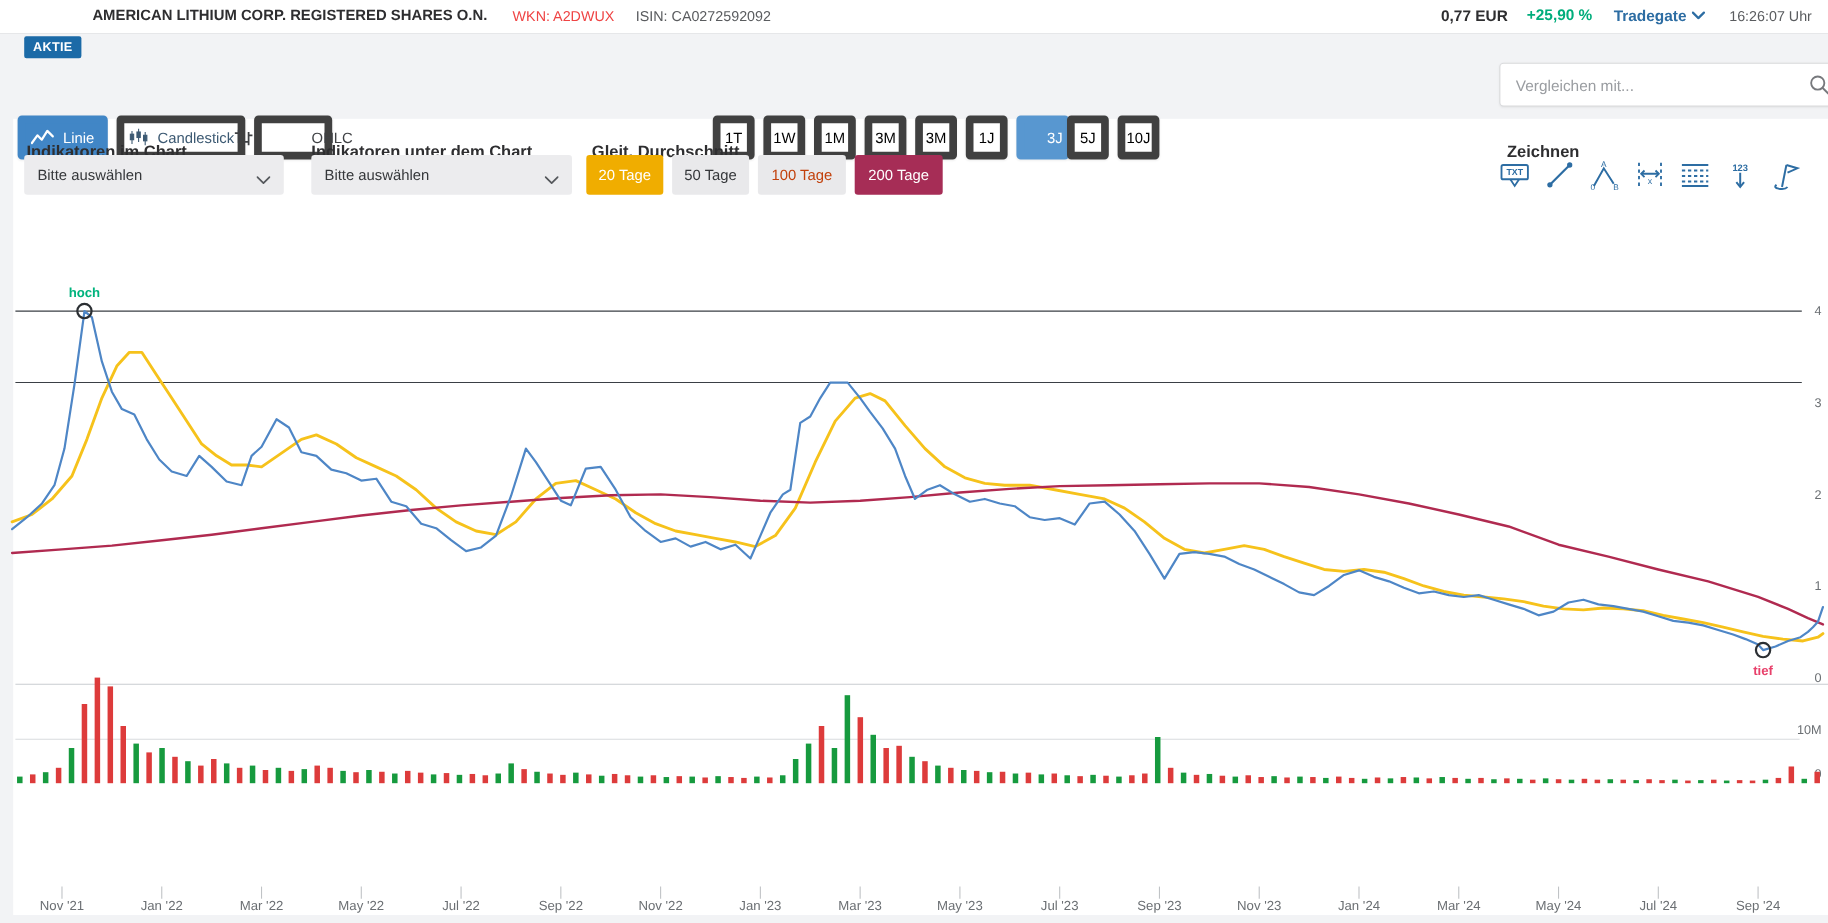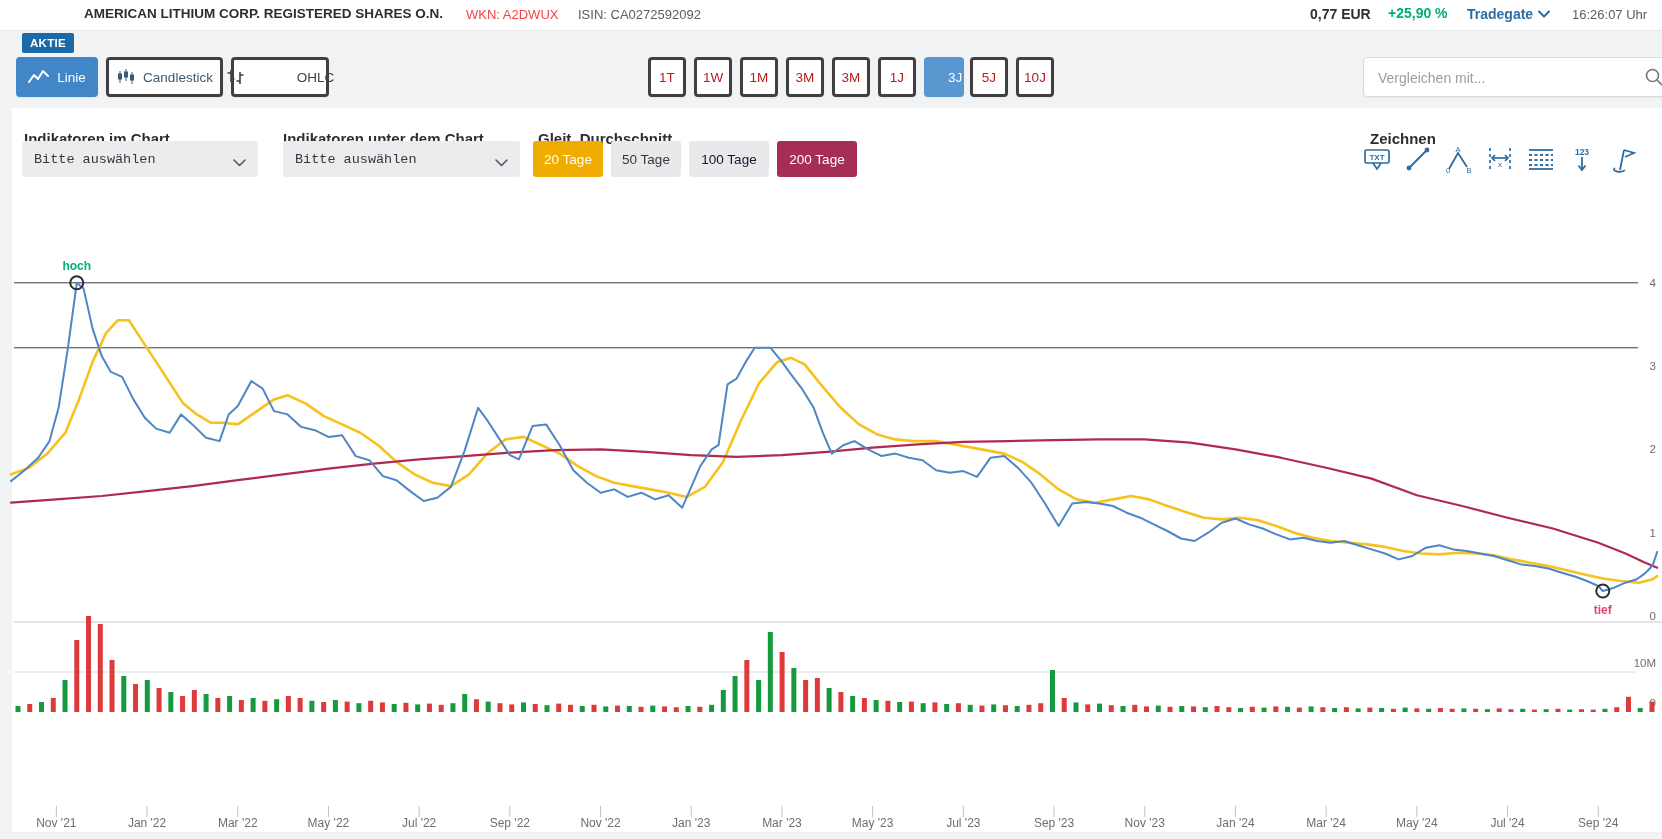--- a/index.html
+++ b/index.html
@@ -10,47 +10,47 @@
          font-size:11.5px;font-weight:bold;line-height:20px;border-radius:2px;letter-spacing:.3px;margin-top:29px;}
   .h-title{position:absolute;left:84px;top:6px;font-size:13.5px;font-weight:bold;color:#2e2e30;}
   .h-wkn{position:absolute;left:466px;top:7px;font-size:13px;color:#ef4444;}
   .h-isin{position:absolute;left:578px;top:7px;font-size:13px;color:#5a5c5f;}
   .h-price{position:absolute;left:1310px;top:6px;font-size:14px;font-weight:bold;color:#2e2e30;}
   .h-pct{position:absolute;left:1388px;top:5px;font-size:14px;font-weight:bold;color:#00ad7c;}
   .h-exch{position:absolute;left:1467px;top:6px;font-size:14px;font-weight:bold;color:#2d6da3;cursor:pointer;}
   .h-exch svg{margin-left:5px;vertical-align:1px;}
   .h-time{position:absolute;left:1572px;top:7px;font-size:13px;color:#5a5c5f;}
   
-  .btn{box-sizing:border-box;background:#fff;border:3px solid #404040;border-radius:4px;
+  .btn{box-sizing:border-box;background:#fff;border:7px solid #404040;border-radius:4px;
        box-shadow:0 1px 2px rgba(0,0,0,.06);font-size:13.5px;cursor:pointer;display:inline-flex;
-       align-items:center;justify-content:center;font-family:"Liberation Sans",sans-serif;}
+       align-items:center;justify-content:center;font-family:"Liberation Sans",sans-serif;margin-top:48px;}
   .charttype{position:absolute;top:57px;height:40px;}
   #btn-linie{left:16px;width:82px;background:#4186c6;border-color:#4186c6;color:#fff;}
   #btn-candle{left:106px;width:117px;color:#3d5a73;}
-  #btn-ohlc{left:231px;width:98px;color:#3f4144;gap:44px;}
+  #btn-ohlc{left:231px;width:71px;color:#3f4144;gap:44px;}
   .charttype .ic{margin-right:7px;display:inline-flex;}
-  .period{position:absolute;top:57px;width:38px;height:40px;color:#b91c1c;font-size:13.5px;}
+  .period{position:absolute;top:57px;width:38px;height:40px;color:#000000;font-size:13.5px;}
   .period.sel{background:#5897d0;border-color:#5897d0;color:#fff;padding-left:28px;}
   .searchbox{position:absolute;left:1343px;top:57px;width:312px;height:40px;box-sizing:border-box;
              background:#fff;border:1px solid #d9dadc;border-radius:4px;box-shadow:0 1px 2px rgba(0,0,0,.05);margin-left:20px;}
   .searchbox input{position:absolute;left:12px;top:1px;width:255px;height:36px;border:none;outline:none;
                    font-size:14px;color:#333;font-family:"Liberation Sans",sans-serif;background:transparent;}
   .searchbox input::placeholder{color:#9a9da1;}
   .searchbox .mag{position:absolute;right:10px;top:9px;cursor:pointer;}
   
   .whitezone{position:absolute;left:12px;top:108px;width:1650px;height:724px;background:#fff;}
   .sect-title{position:absolute;top:117px;font-size:15px;font-weight:bold;color:#2e2e30;margin-top:13px;}
   .select{position:absolute;top:141px;height:36px;box-sizing:border-box;background:#ececee;border-radius:3px;
-          font-size:13.5px;color:#35373a;cursor:pointer;display:flex;align-items:center;padding:0 12px;font-family:Liberation Mono, monospace;}
+          font-size:13.5px;color:#35373a;cursor:pointer;display:flex;align-items:center;padding:0 12px;}
   .select .chev{position:absolute;right:12px;top:15px;}
   .ma-btn{position:absolute;top:141px;height:36px;border:none;border-radius:3px;font-size:13.5px;cursor:pointer;
           font-family:"Liberation Sans",sans-serif;}
   .ma-20{left:533px;width:70px;background:#f0ad00;color:#fff;}
   .ma-50{left:611px;width:70px;background:#e9e9eb;color:#35373a;}
-  .ma-100{left:689px;width:80px;background:#e9e9eb;color:#0f172a;}
+  .ma-100{left:689px;width:80px;background:#e9e9eb;color:#c2410c;}
   .ma-200{left:777px;width:80px;background:#a62d56;color:#fff;}
   .tools{position:absolute;left:1358px;top:140px;display:flex;gap:3px;}
   .tool{width:38px;height:38px;display:flex;align-items:center;justify-content:center;cursor:pointer;border-radius:3px;}
   
   .chart-wrap{position:absolute;left:0;top:0;width:1662px;height:839px;pointer-events:none;}
   .chart-wrap svg{position:absolute;left:0;top:0;}
   .bottom-strip{position:absolute;left:0;top:832px;width:1662px;height:7px;background:#f2f3f5;}
 </style>
 </head>
 <body>

